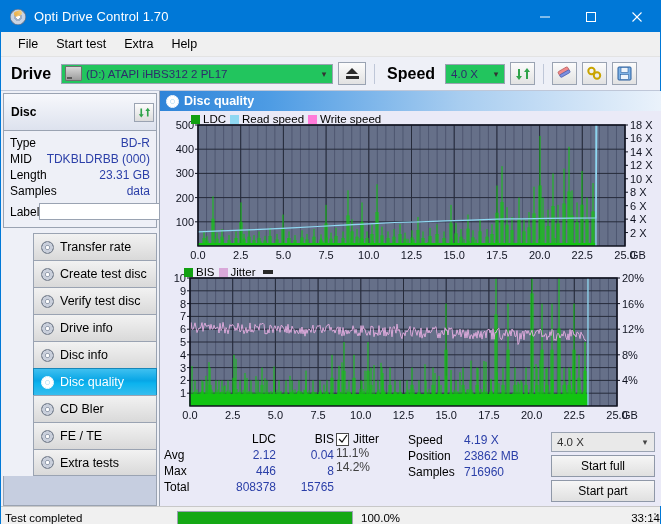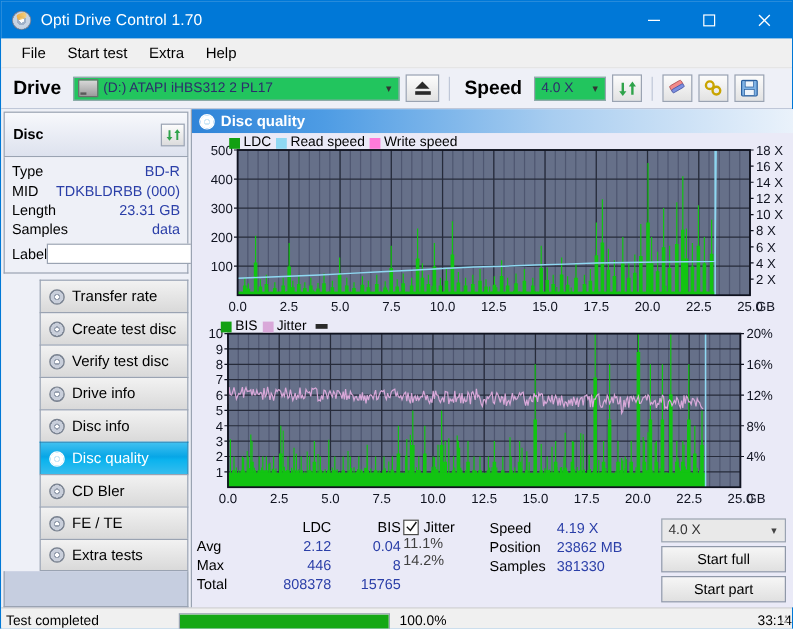--- a/index.html
+++ b/index.html
@@ -184,21 +184,21 @@
   .sel-speed .arrow{margin-left:auto;width:18px;text-align:center;font-size:9px;color:#444;}
   .actbtn{
     height:22px;border:1px solid #8f98a8;background:linear-gradient(#f6f6f6,#e0e0e0);
     display:flex;align-items:center;justify-content:center;font-size:12px;color:#000;box-sizing:border-box;
   }
   
   .statusbar{
     height:21px;background:#f0f0f0;border-top:1px solid #c8c8c8;
     display:flex;align-items:center;font-size:11.5px;color:#000;
   }
-  .sb-text{width:148px;padding-left:4px;box-sizing:border-box;}
+  .sb-text{width:176px;padding-left:4px;box-sizing:border-box;}
   .sb-bar{
     width:176px;height:14px;border:1px solid #9aa3b2;background:#fff;box-sizing:border-box;
     position:relative;overflow:hidden;
   }
   .sb-fill{height:100%;background:#15a815;}
   .sb-pct{width:84px;padding-left:8px;box-sizing:border-box;}
   .sb-time{margin-left:auto;}
   .grip{
     position:absolute;right:2px;bottom:2px;width:12px;height:12px;
     background:
@@ -717,21 +717,21 @@
           <div class="spd-row">
             <span class="k">Speed</span>
             <span class="v">4.19 X</span>
           </div>
           <div class="spd-row">
             <span class="k">Position</span>
             <span class="v">23862 MB</span>
           </div>
           <div class="spd-row">
             <span class="k">Samples</span>
-            <span class="v">381330</span>
+            <span class="v">716960</span>
           </div>
         </div>
 
         <div class="btncol">
           <div class="sel-speed">
             <span>4.0 X</span>
             <span class="arrow">▾</span>
           </div>
           <div class="actbtn">Start full</div>
           <div class="actbtn">Start part</div>

